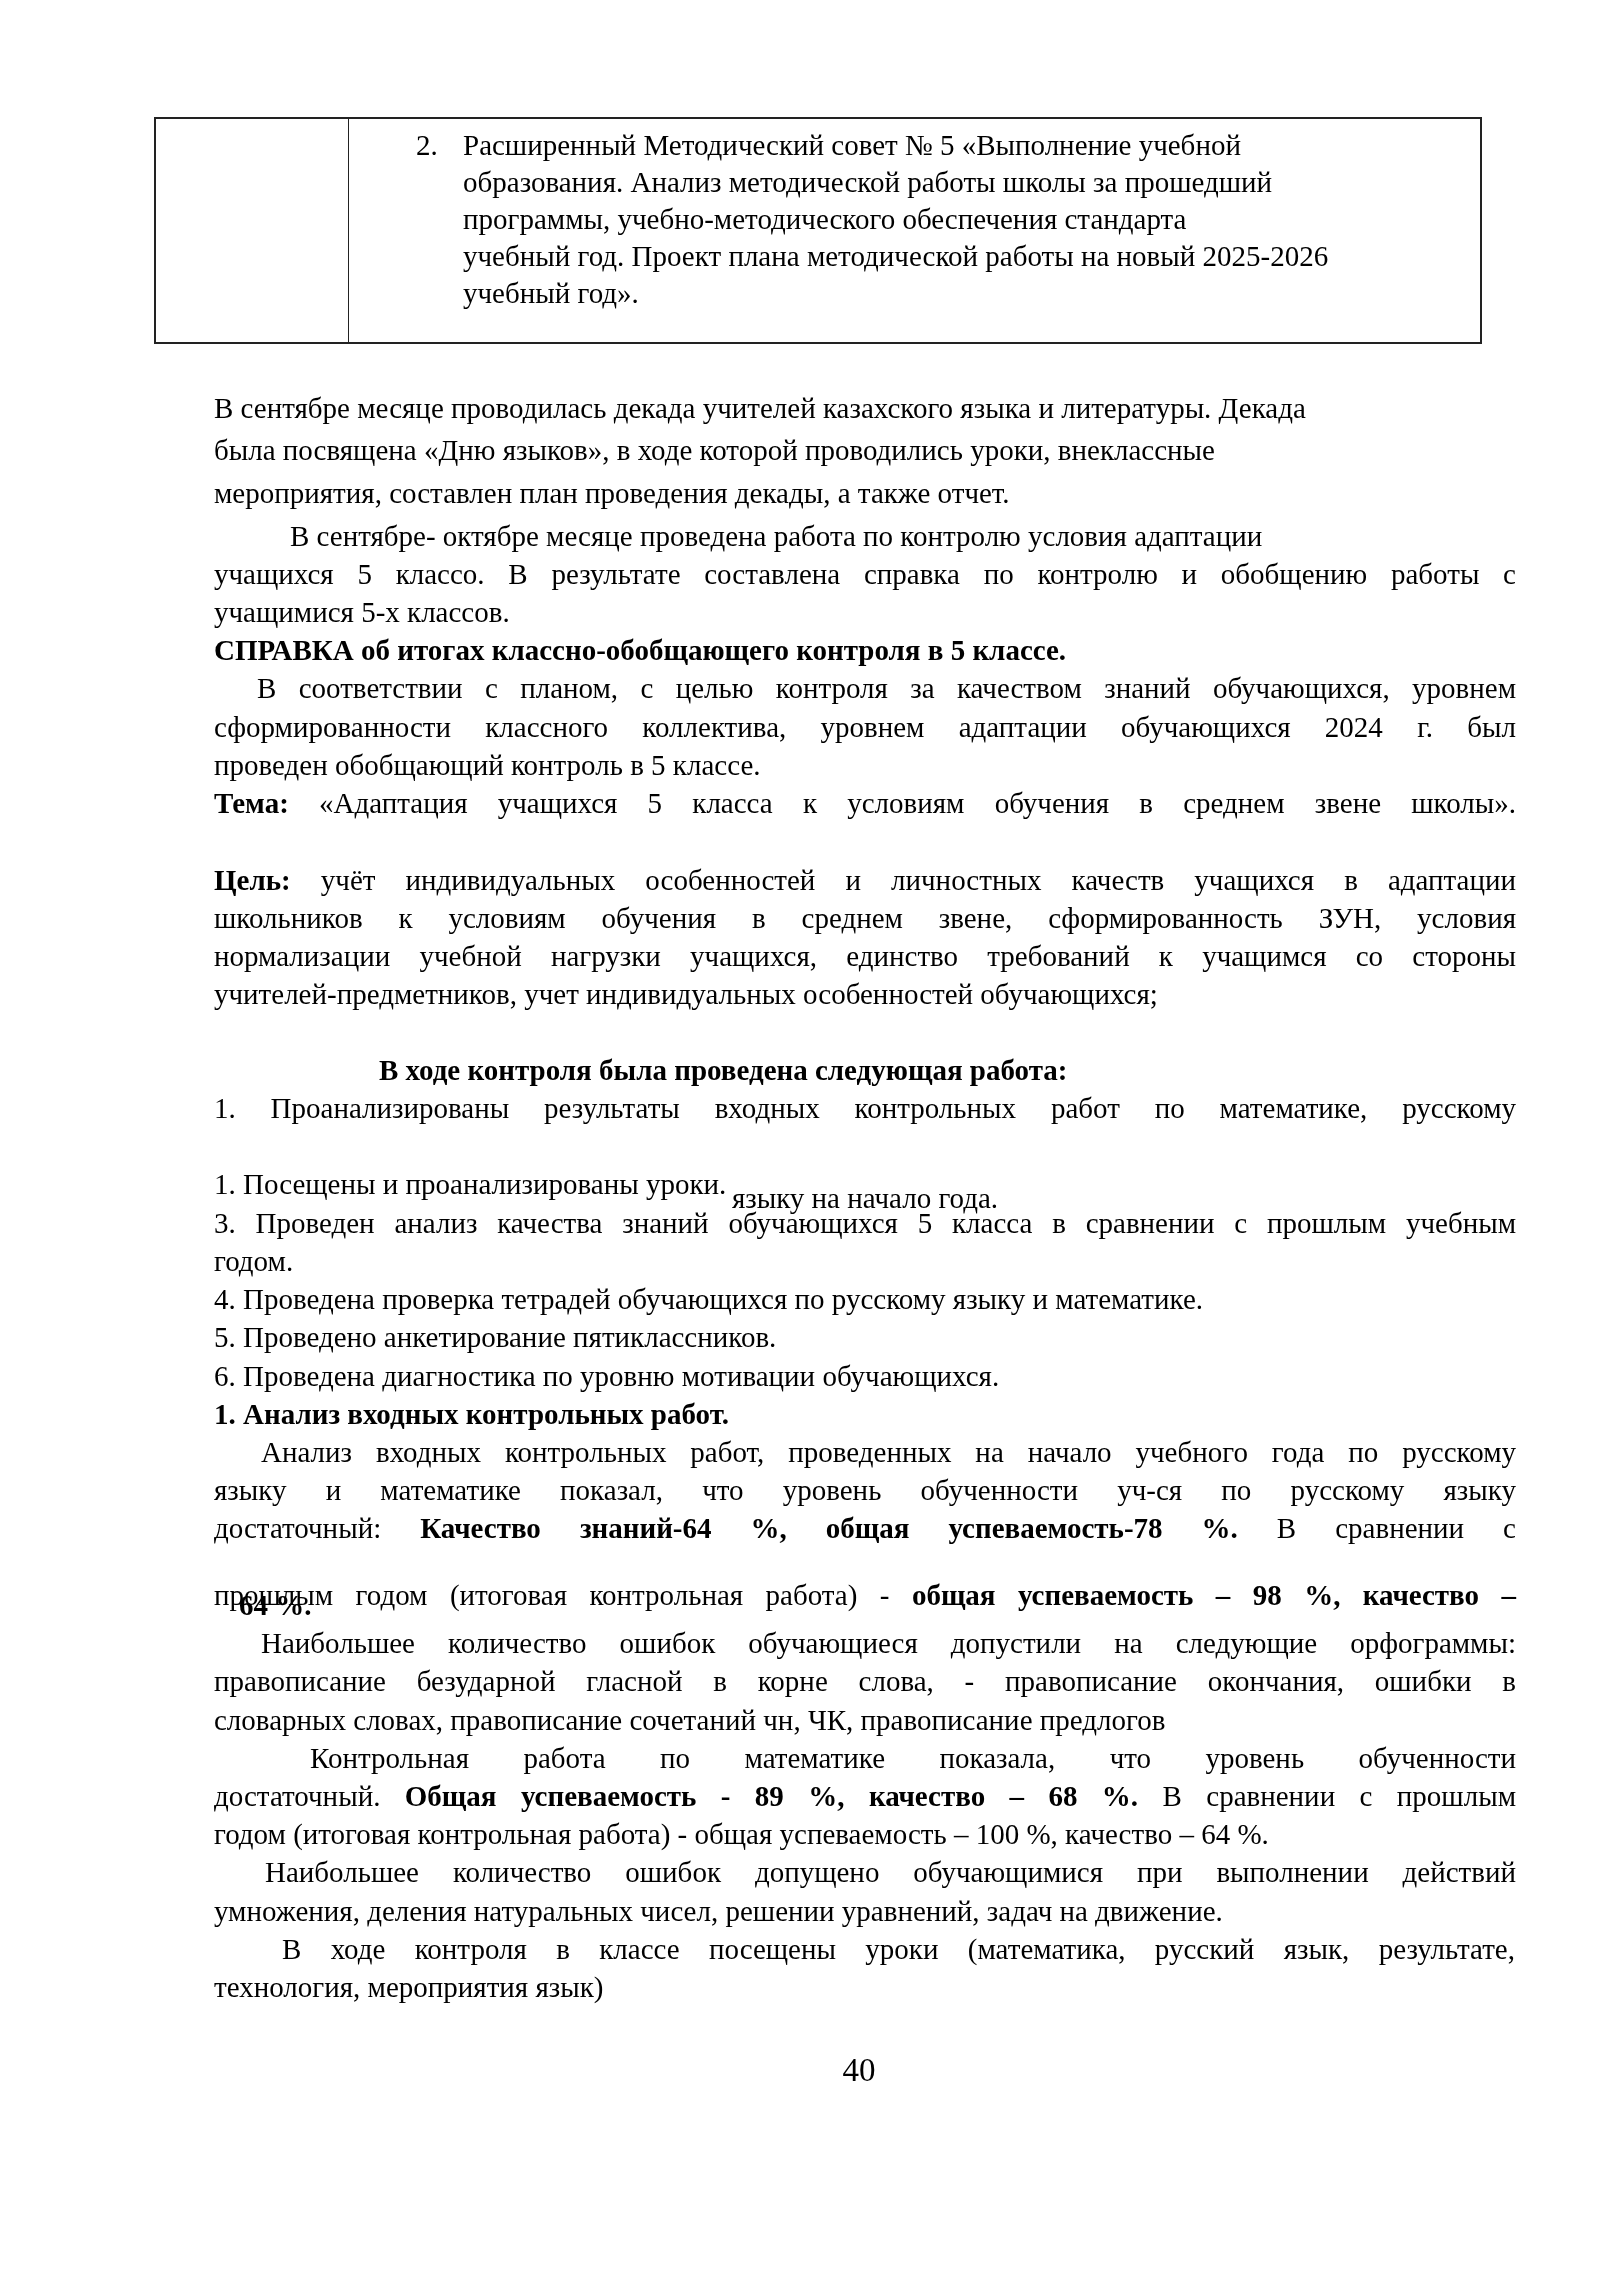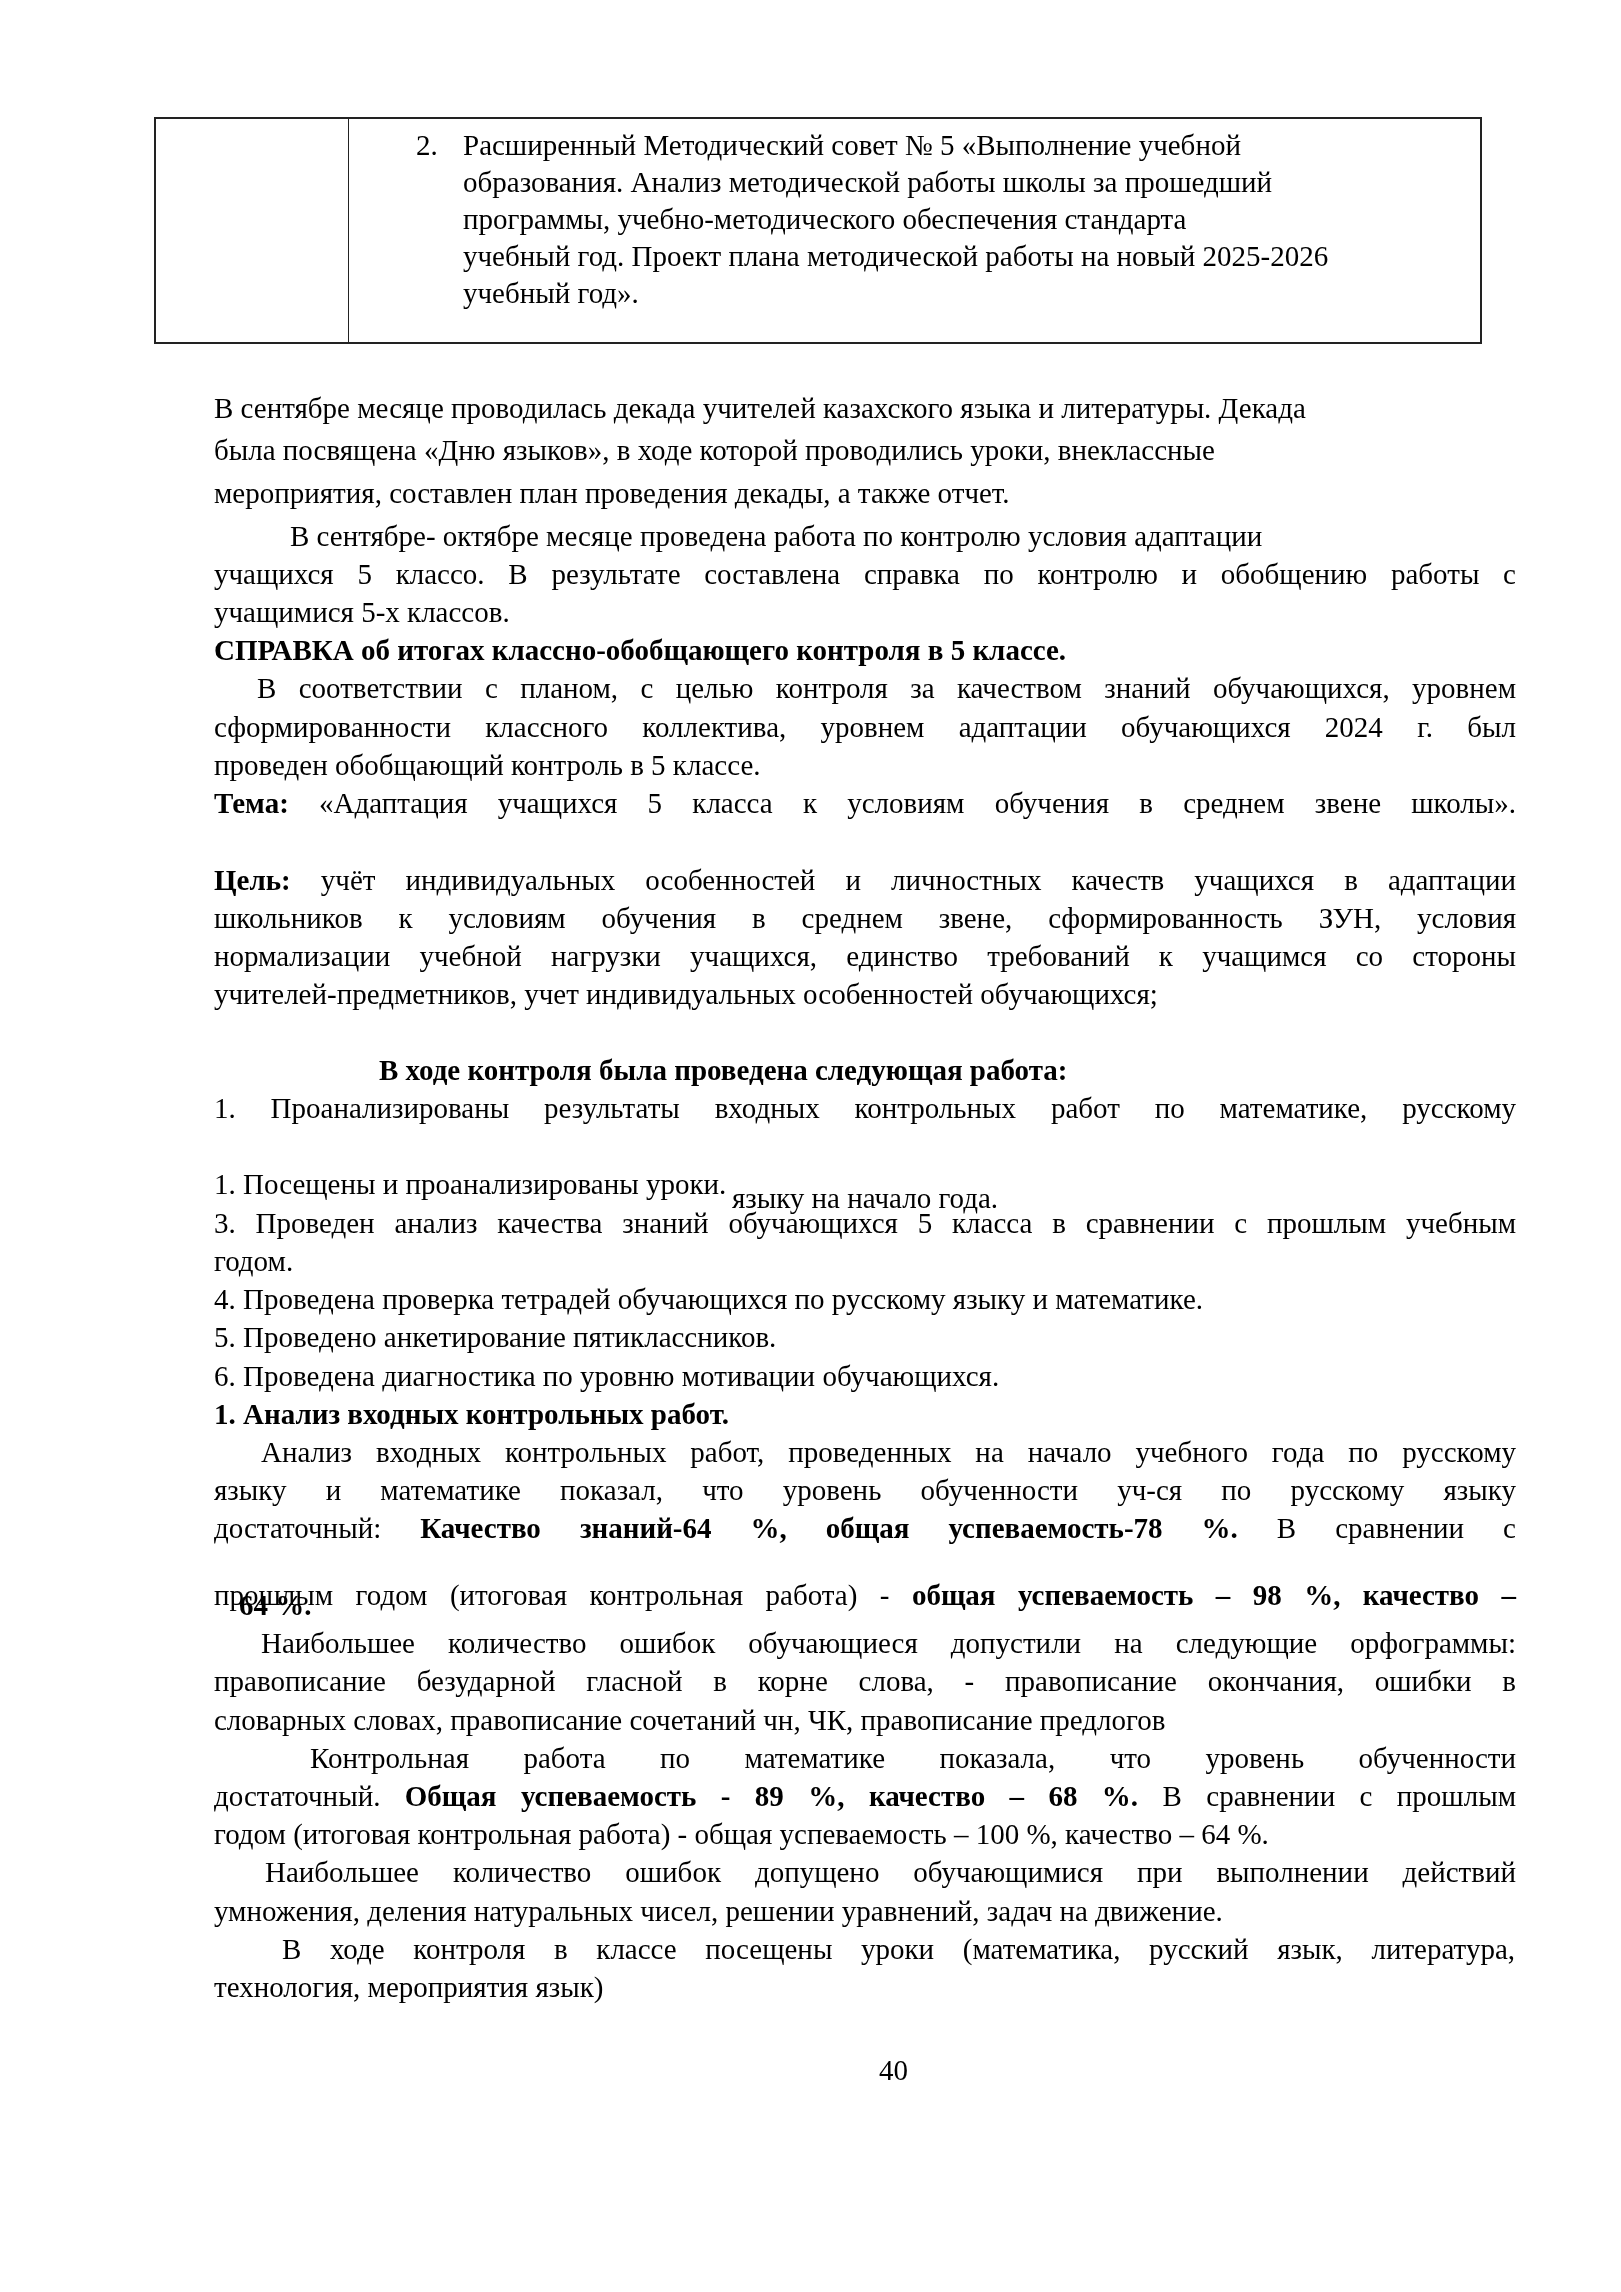--- a/index.html
+++ b/index.html
@@ -9,22 +9,22 @@
   .tbl { position:absolute; left:154px; top:117px; width:1328px; height:227px;
          border:2px solid #222; box-sizing:border-box; }
   .tbl-div { position:absolute; left:192px; top:0; bottom:0; width:0; border-left:1.5px solid #222; }
   .tbl-num { position:absolute; left:260px; top:7.8px; font-size:29px; line-height:37px; }
   .tbl-text { position:absolute; left:307px; top:7.8px; width:980px; font-size:29px; line-height:37px; }
   .tbl-text div { white-space:nowrap; }
   .ln { position:absolute; left:214px; width:1302px; font-size:29px; line-height:37px;
         white-space:nowrap; height:37px; }
   .j { text-align:justify; text-align-last:justify; white-space:normal; }
   .b { font-weight:bold; }
-  .pagenum { position:absolute; left:810px; width:98px; text-align:right; top:2052px;
-             font-size:29px; line-height:37px; }
+  .pagenum { position:absolute; left:810px; width:98px; text-align:center; top:2052px;
+             font-size:33px; line-height:37px; }
 </style>
 </head>
 <body>
 
 <div class="page">
 
   <div class="tbl">
     <div class="tbl-div"></div>
     <div class="tbl-num">2.</div>
     <div class="tbl-text">
@@ -116,19 +116,19 @@
     </div>
     <div class="ln" style="top:1816px;">годом (итоговая контрольная работа)  - общая успеваемость – 100  %, качество – 64  %.</div>
   </div>
 
   <div>
     <div class="ln j" style="top:1854px;left:265px;width:1251px;">Наибольшее количество ошибок допущено обучающимися при выполнении действий</div>
     <div class="ln" style="top:1893px;">умножения, деления натуральных чисел,  решении уравнений,  задач на движение.</div>
   </div>
 
   <div>
-    <div class="ln j" style="top:1931px;left:282px;width:1233px;">В ходе контроля в классе посещены уроки  (математика, русский язык, литература,</div>
+    <div class="ln j" style="top:1931px;left:282px;width:1233px;">В ходе контроля в классе посещены уроки  (математика, русский язык, результате,</div>
     <div class="ln" style="top:1969px;">технология, мероприятия язык)</div>
   </div>
 
   <div class="pagenum">40</div>
 </div>
 
 
 </body></html>

